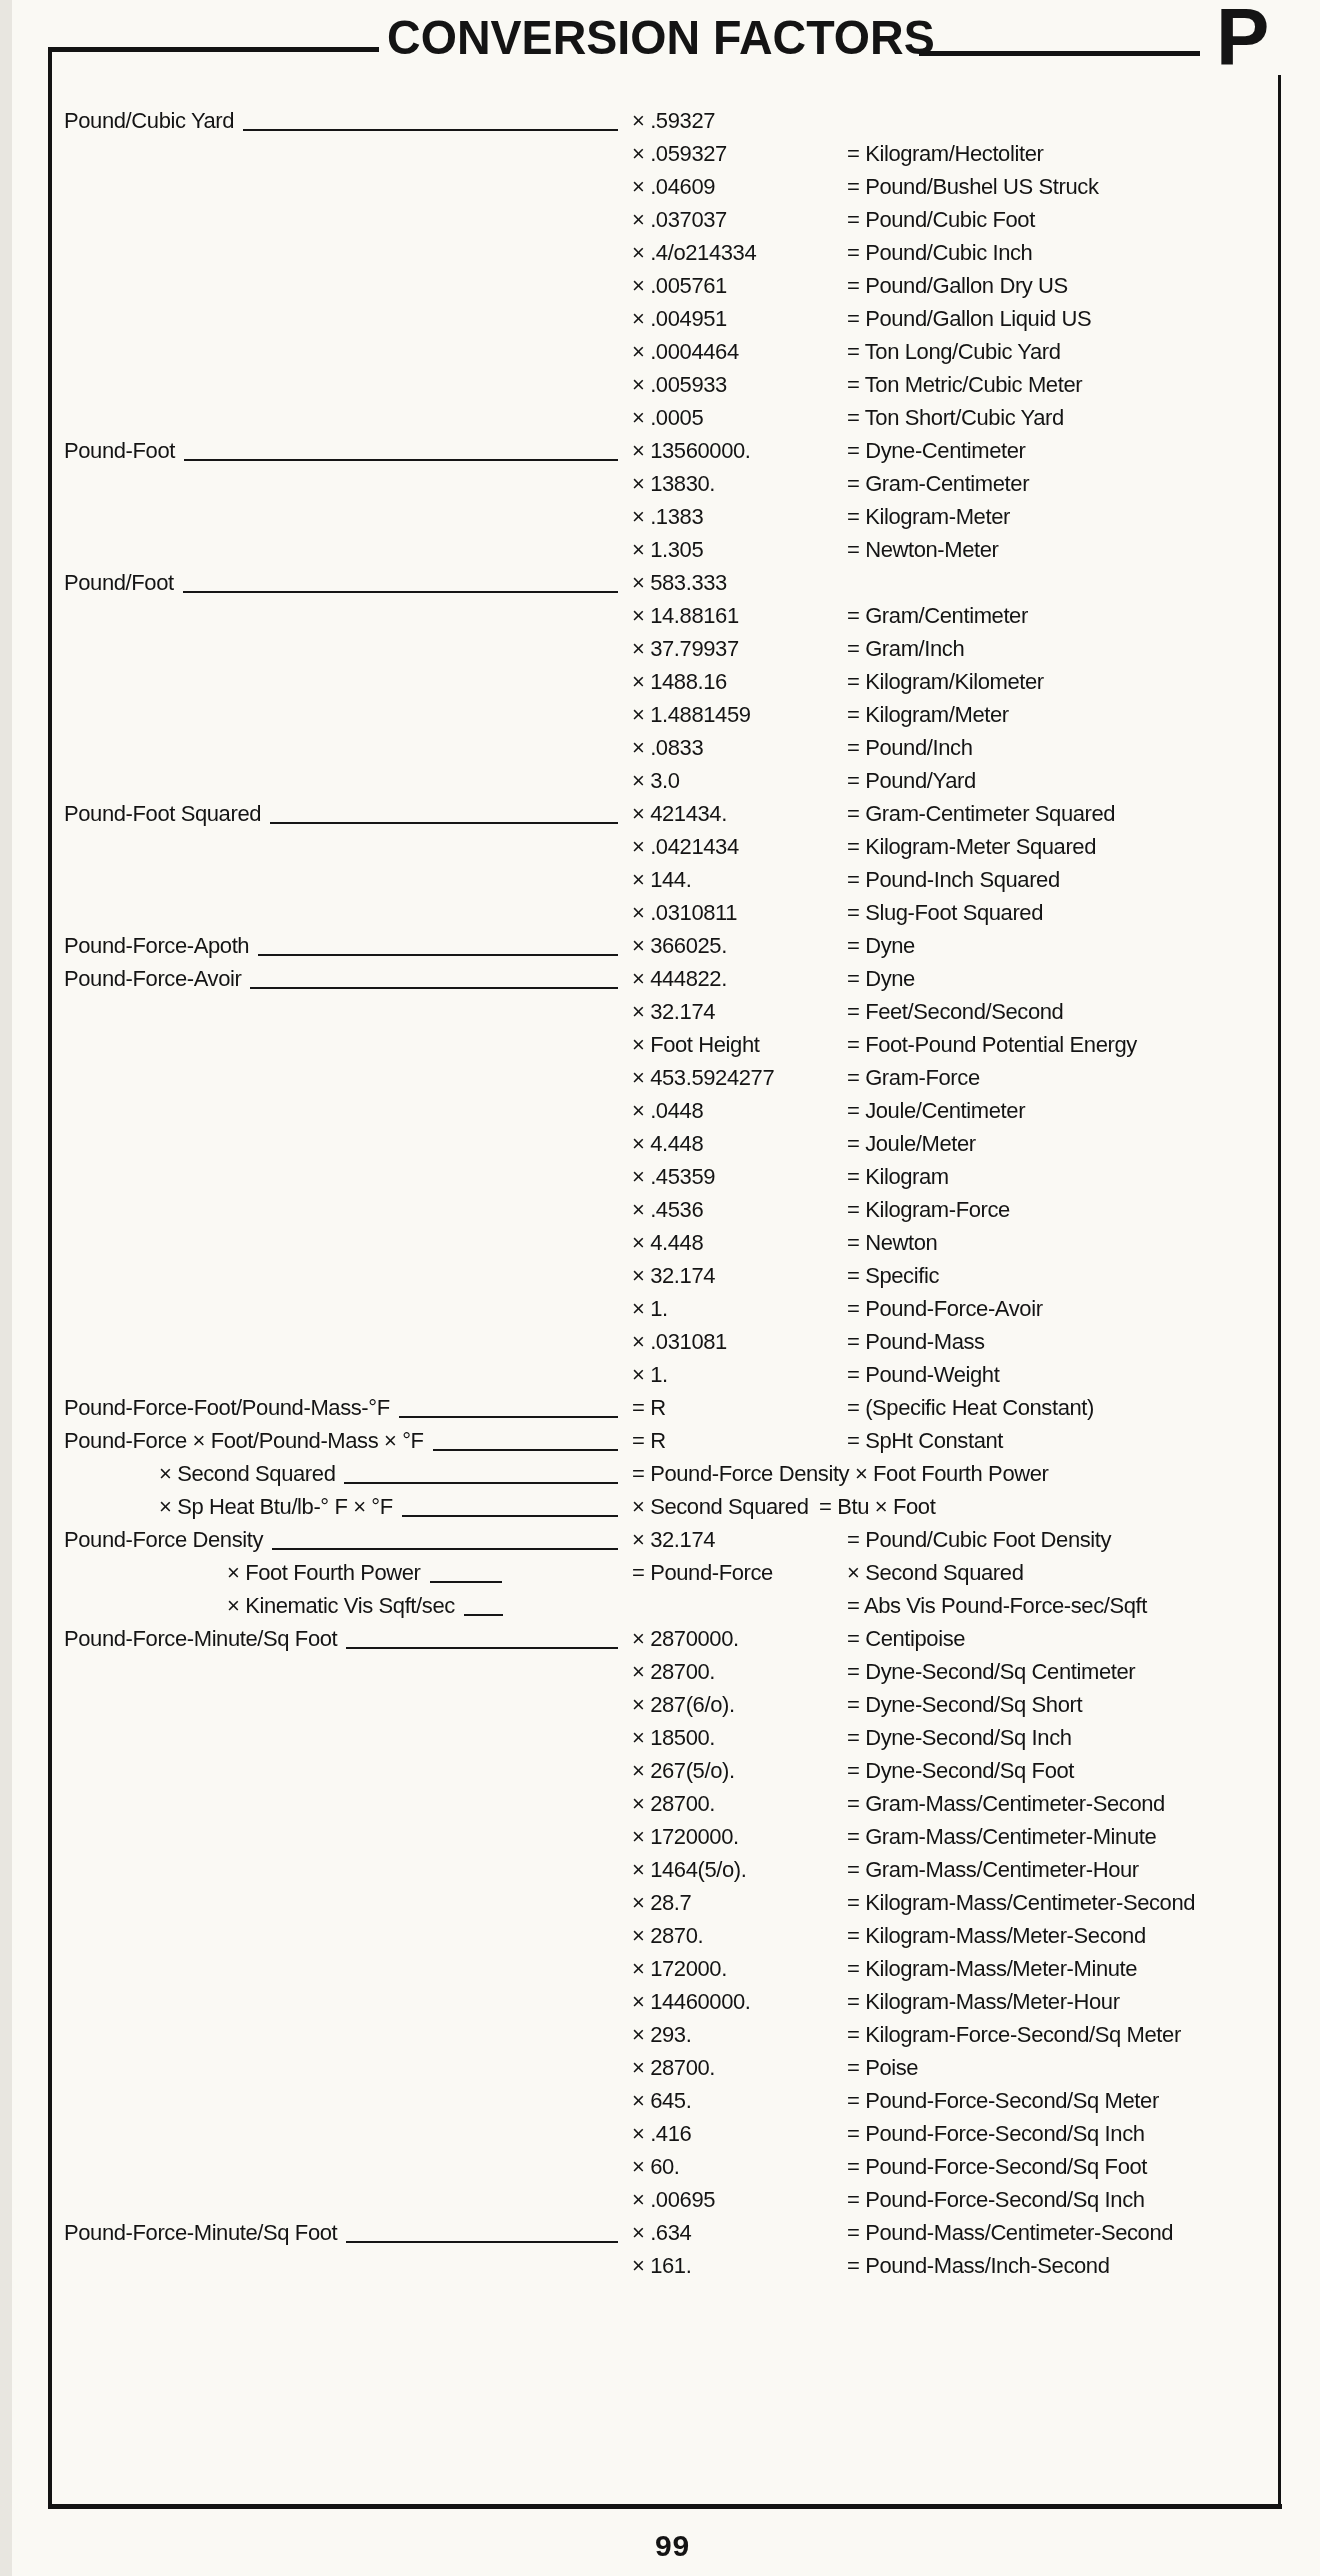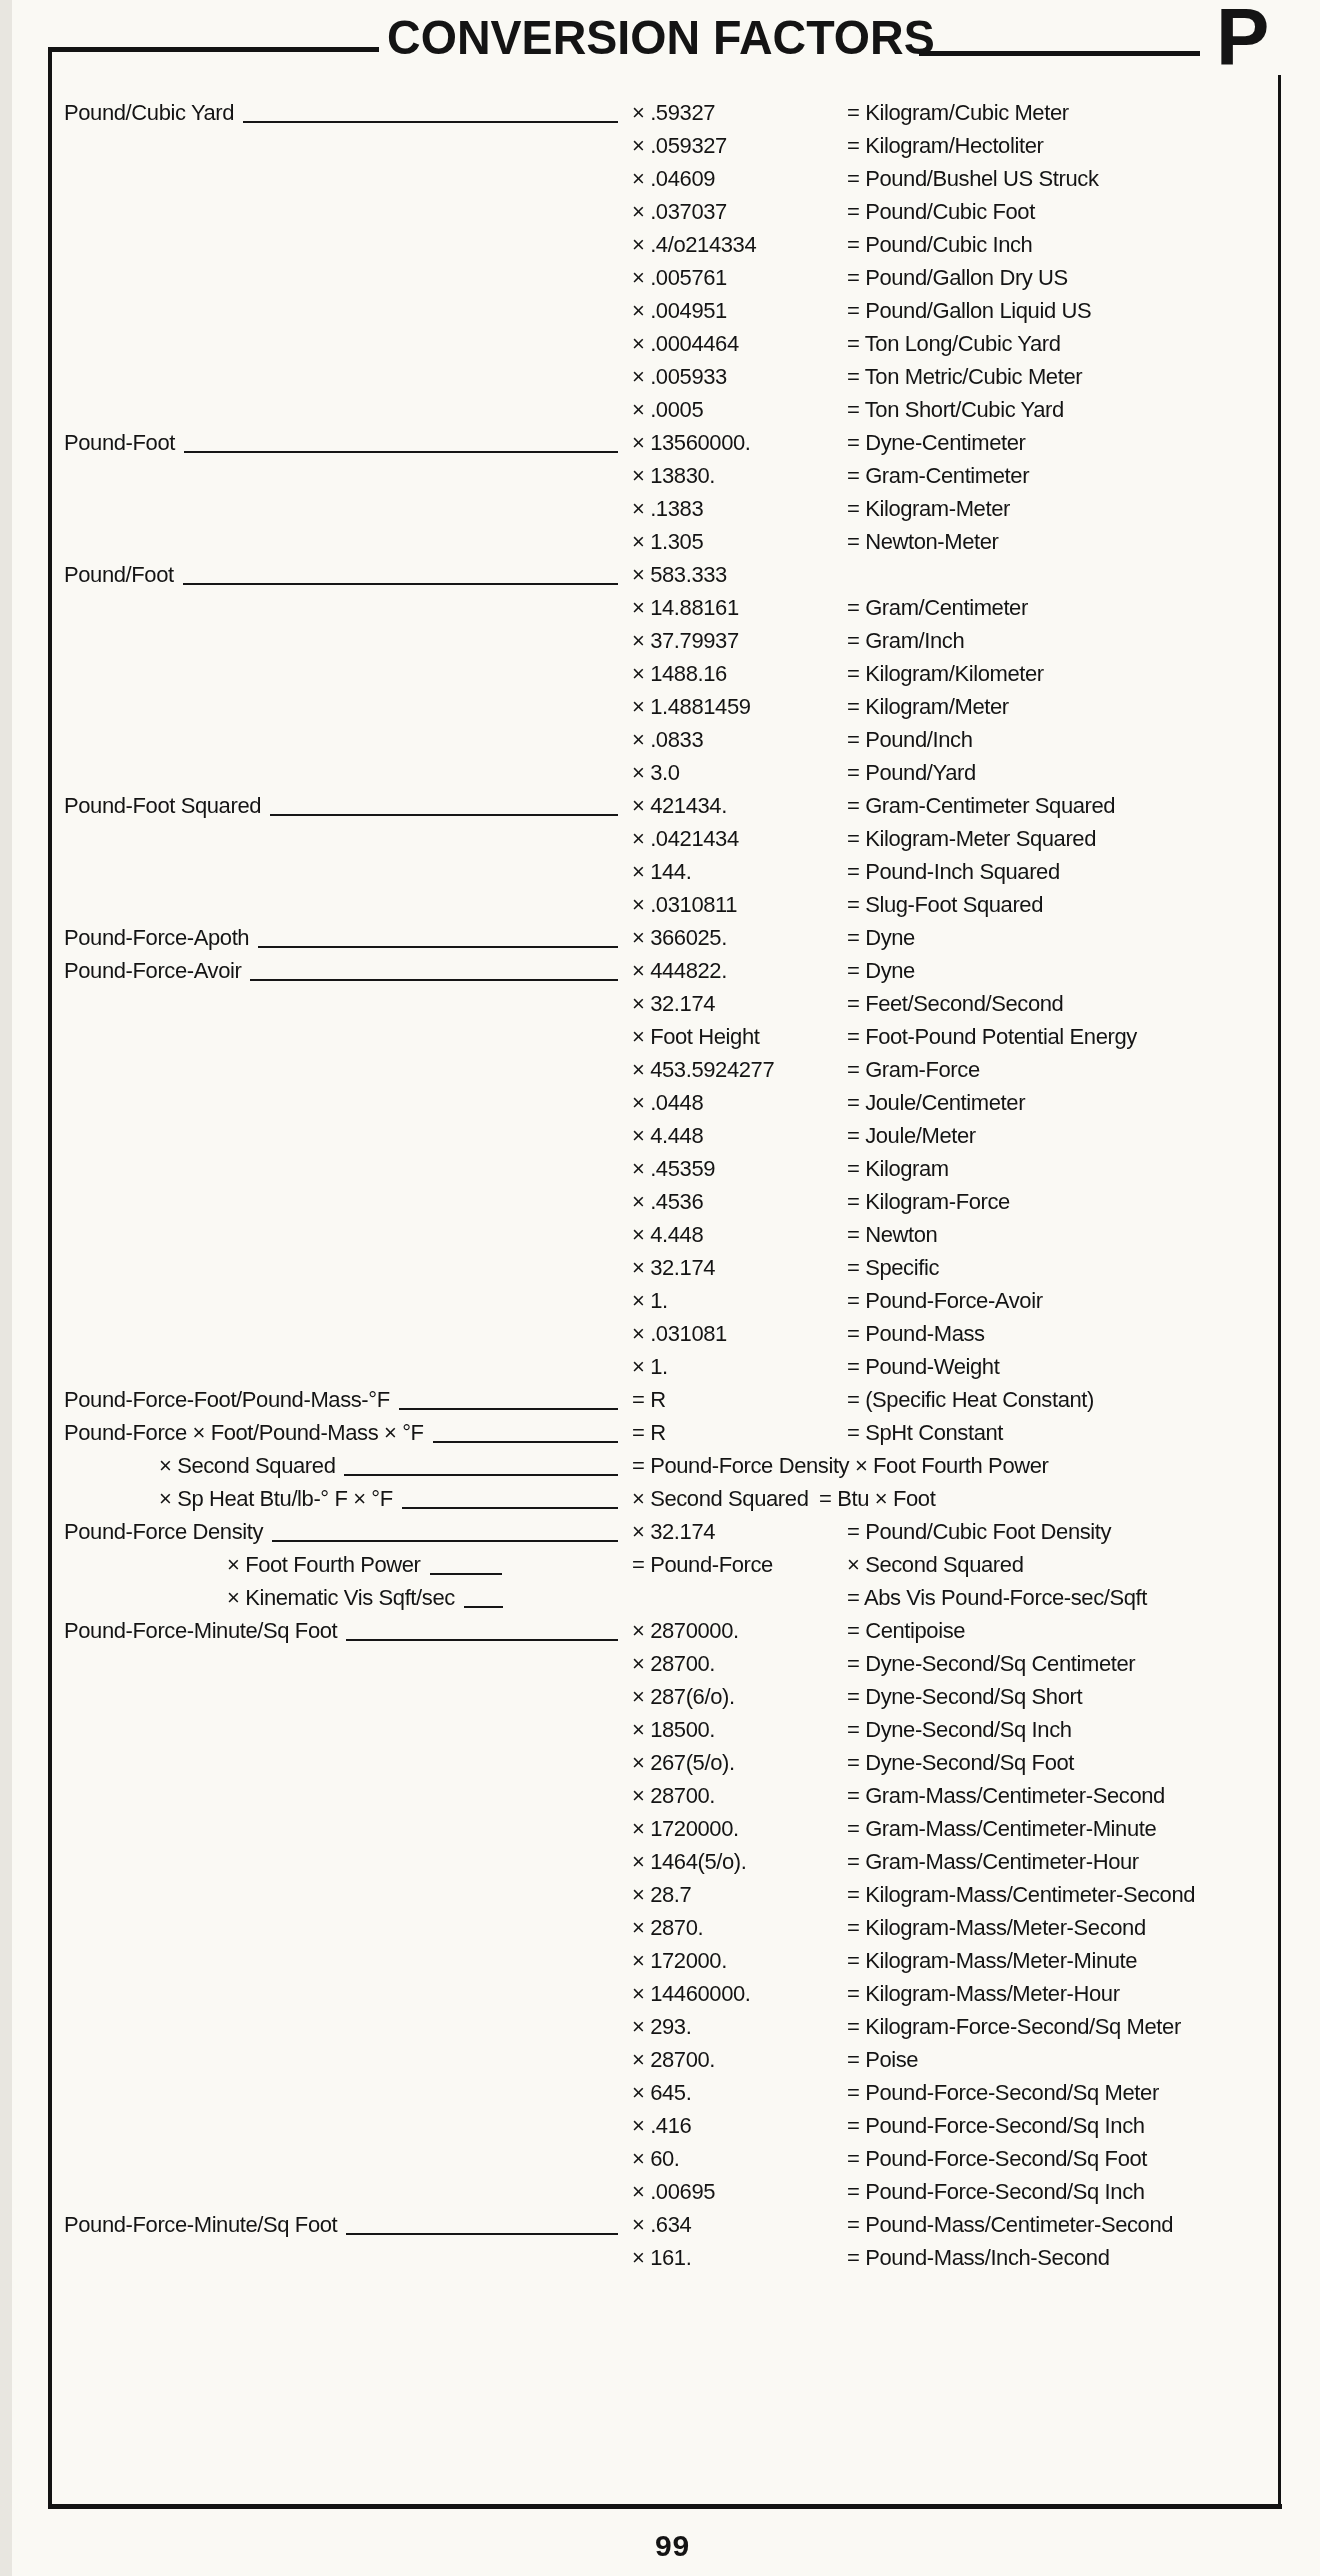--- a/index.html
+++ b/index.html
@@ -25,21 +25,21 @@
     text-align:center;
     font-size:48px;font-weight:700;letter-spacing:0px;
     white-space:nowrap;
     transform:scaleX(.97);transform-origin:center;
   }
   .tab-letter{
     position:absolute;left:1204px;top:-2.6px;
     font-size:80px;font-weight:700;line-height:1;
   }
   .rows{
-    position:absolute;left:52px;top:96px;width:1207px;
+    position:absolute;left:52px;top:104px;width:1207px;
   }
   .row{
     display:flex;align-items:baseline;
     height:33px;line-height:33px;
     font-size:22px;letter-spacing:-0.4px;
     white-space:nowrap;
   }
   .label-cell{
     flex:0 0 568px;width:568px;display:flex;align-items:baseline;
     overflow:hidden;box-sizing:border-box;
@@ -76,21 +76,20 @@
   <div class="title">CONVERSION FACTORS</div>
   <div class="tab-letter">P</div>
 
   <div class="rows">
       <div class="row">
       <div class="label-cell">
         <span class="row-label">Pound/Cubic Yard</span>
         <span class="leader"></span>
       </div>
       <div class="mult-cell">× .59327</div>
-      <div class="result-cell">= Kilogram/Cubic Meter</div>
     </div>
       <div class="row">
       <div class="label-cell">
         <span class="row-label"></span>
 
       </div>
       <div class="mult-cell">× .059327</div>
       <div class="result-cell">= Kilogram/Hectoliter</div>
     </div>
       <div class="row">

